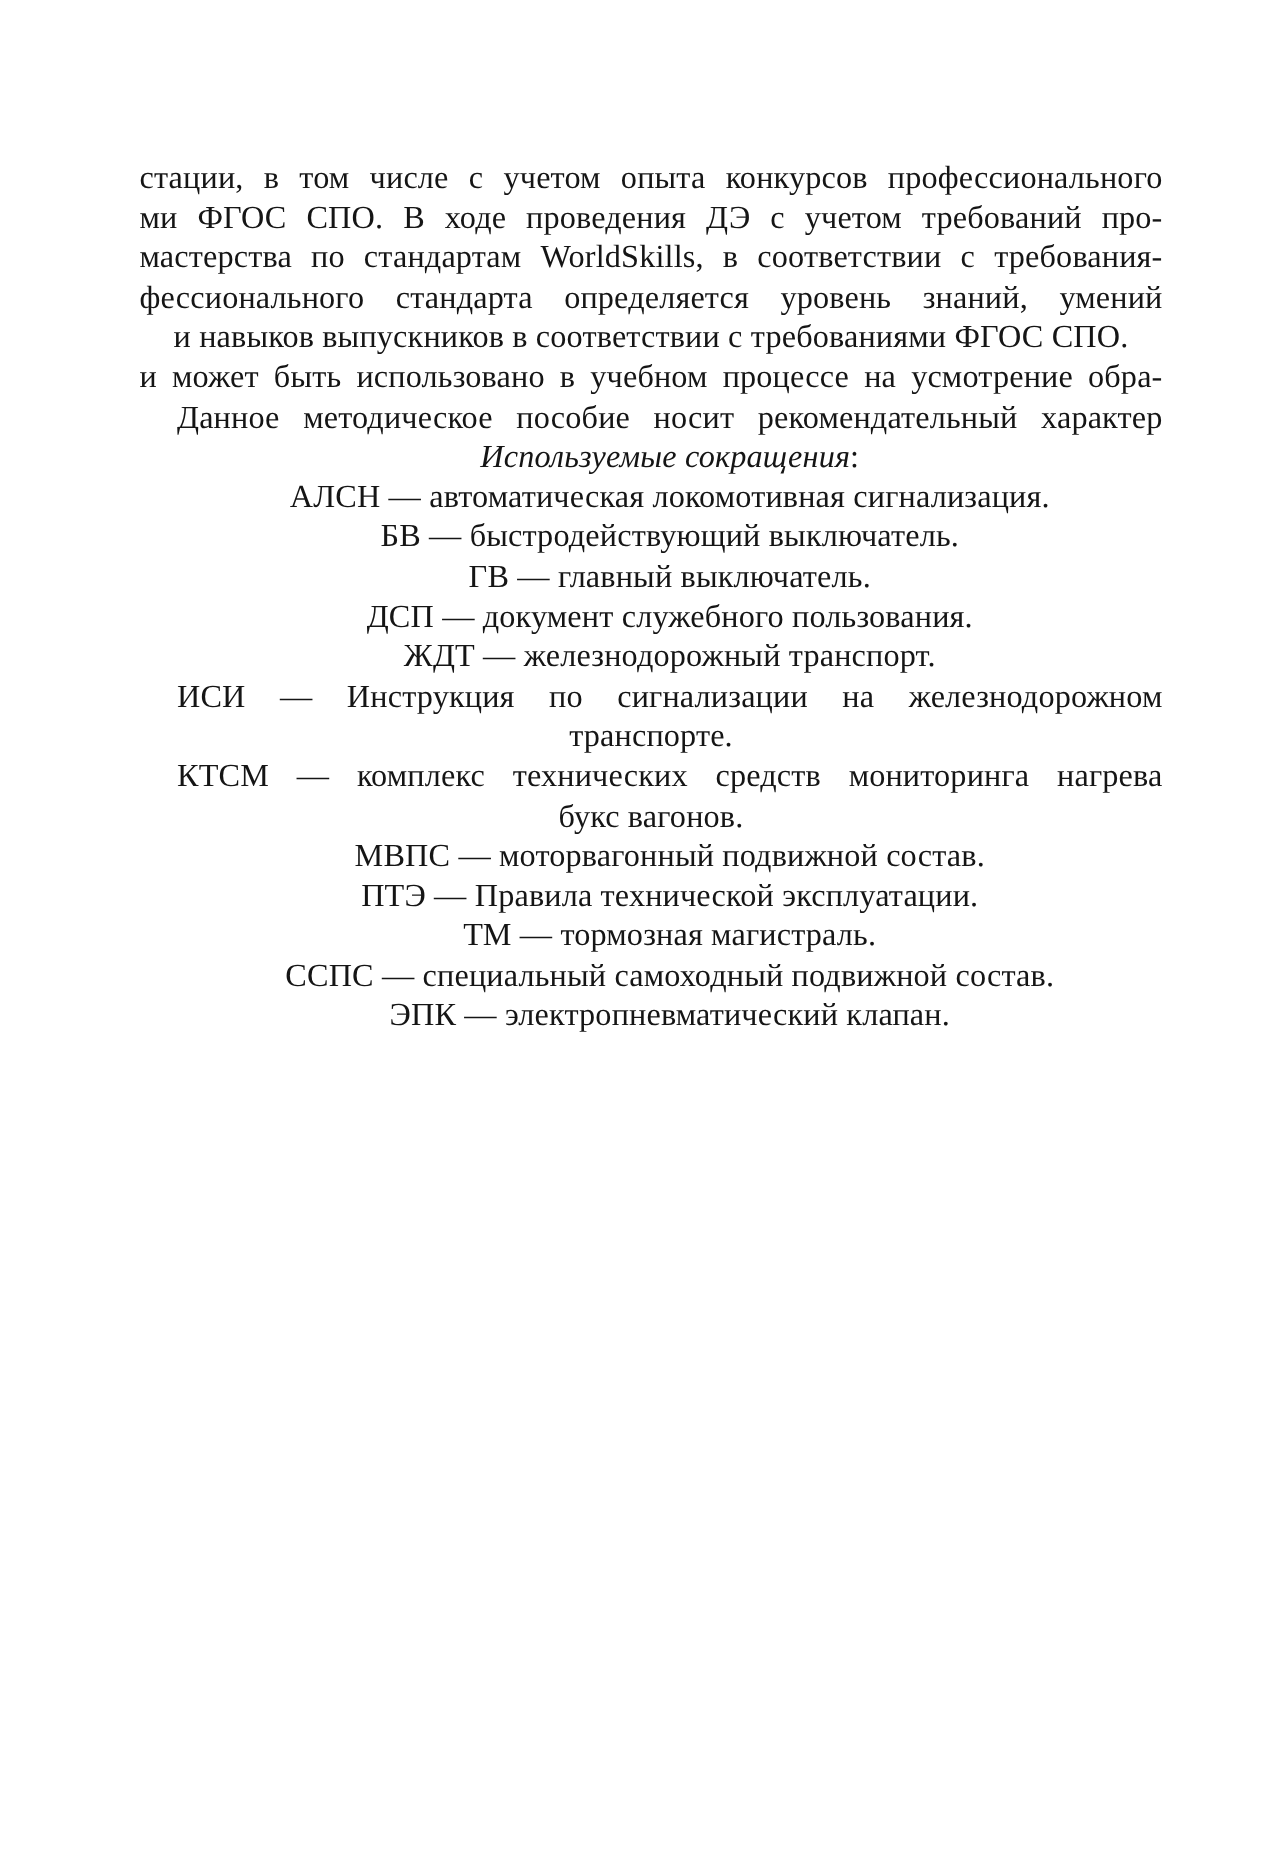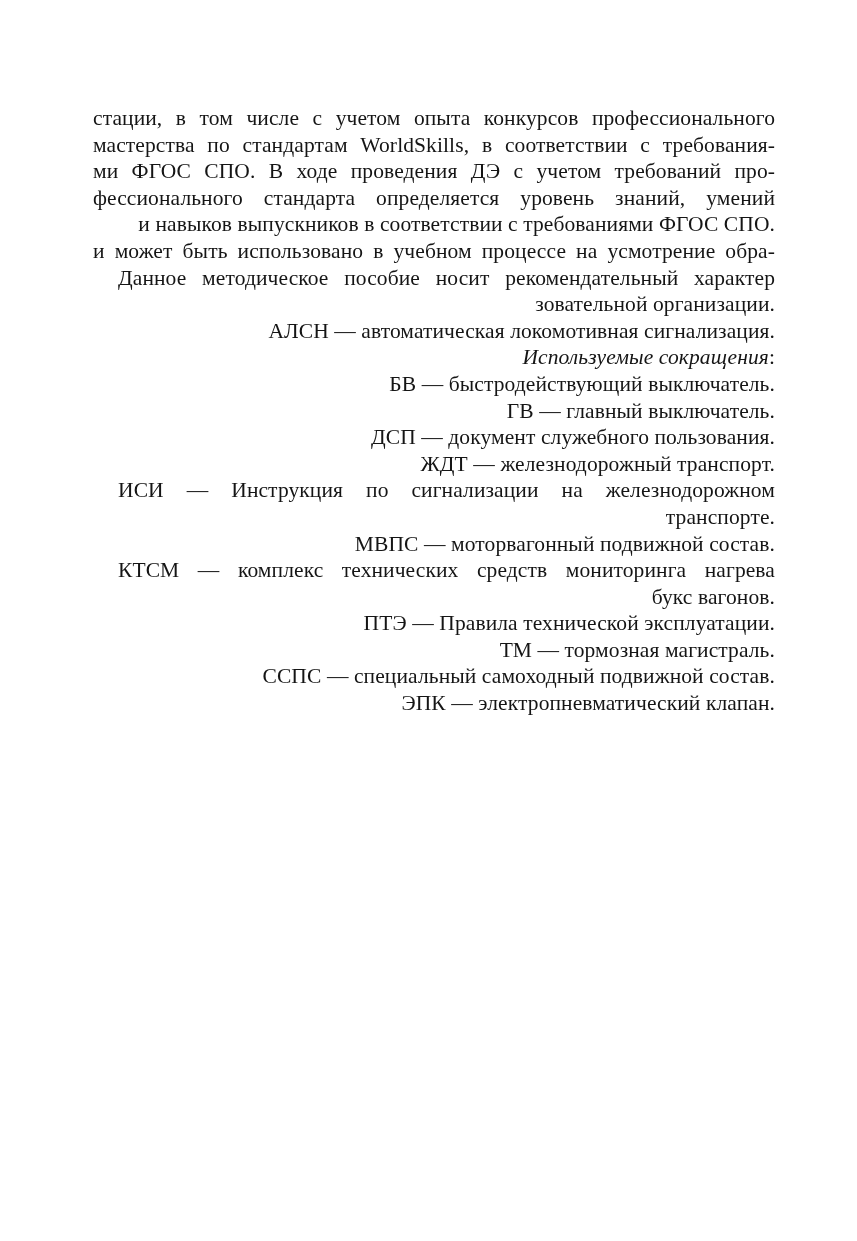--- a/index.html
+++ b/index.html
@@ -17,73 +17,72 @@
     position: absolute;
     left: 93px;
     top: 105px;
     width: 682px;
     font-size: 21.5px;
     line-height: 26.6px;
     color: #151515;
     letter-spacing: 0.1px;
   }
   .paragraph { }
-  .line { text-align: right; }
+  .line { text-align: center; }
   .line.justify {
     text-align: justify;
     text-align-last: justify;
   }
   .line.indent { text-indent: 25px; }
   .italic { font-style: italic; }
 </style>
 </head>
 <body>
 
 <div class="page">
   <div class="text-block">
       <div class="paragraph">
         <div class="line justify">стации, в том числе с учетом опыта конкурсов профессионального</div>
+        <div class="line justify">ми ФГОС СПО. В ходе проведения ДЭ с учетом требований про-</div>
         <div class="line justify">мастерства по стандартам WorldSkills, в соответствии с требования-</div>
-        <div class="line justify">ми ФГОС СПО. В ходе проведения ДЭ с учетом требований про-</div>
         <div class="line justify">фессионального стандарта определяется уровень знаний, умений</div>
         <div class="line">и навыков выпускников в соответствии с требованиями ФГОС СПО.</div>
       </div>
       <div class="paragraph">
         <div class="line justify">и может быть использовано в учебном процессе на усмотрение обра-</div>
         <div class="line justify indent">Данное методическое пособие носит рекомендательный характер</div>
-        <div class="line">зовательной организации.</div>
+      </div>
+      <div class="paragraph">
+        <div class="line indent"><span class="italic">Используемые сокращения</span><span>:</span></div>
       </div>
       <div class="paragraph">
         <div class="line indent">АЛСН — автоматическая локомотивная сигнализация.</div>
-      </div>
-      <div class="paragraph">
-        <div class="line indent"><span class="italic">Используемые сокращения</span><span>:</span></div>
       </div>
       <div class="paragraph">
         <div class="line indent">БВ — быстродействующий выключатель.</div>
       </div>
       <div class="paragraph">
         <div class="line indent">ГВ — главный выключатель.</div>
       </div>
       <div class="paragraph">
         <div class="line indent">ДСП — документ служебного пользования.</div>
       </div>
       <div class="paragraph">
         <div class="line indent">ЖДТ — железнодорожный транспорт.</div>
       </div>
       <div class="paragraph">
         <div class="line justify indent">ИСИ — Инструкция по сигнализации на железнодорожном</div>
         <div class="line">транспорте.</div>
       </div>
       <div class="paragraph">
-        <div class="line indent">МВПС — моторвагонный подвижной состав.</div>
+        <div class="line justify indent">КТСМ — комплекс технических средств мониторинга нагрева</div>
+        <div class="line">букс вагонов.</div>
       </div>
       <div class="paragraph">
-        <div class="line justify indent">КТСМ — комплекс технических средств мониторинга нагрева</div>
-        <div class="line">букс вагонов.</div>
+        <div class="line indent">МВПС — моторвагонный подвижной состав.</div>
       </div>
       <div class="paragraph">
         <div class="line indent">ПТЭ — Правила технической эксплуатации.</div>
       </div>
       <div class="paragraph">
         <div class="line indent">ТМ — тормозная магистраль.</div>
       </div>
       <div class="paragraph">
         <div class="line indent">ССПС — специальный самоходный подвижной состав.</div>
       </div>

